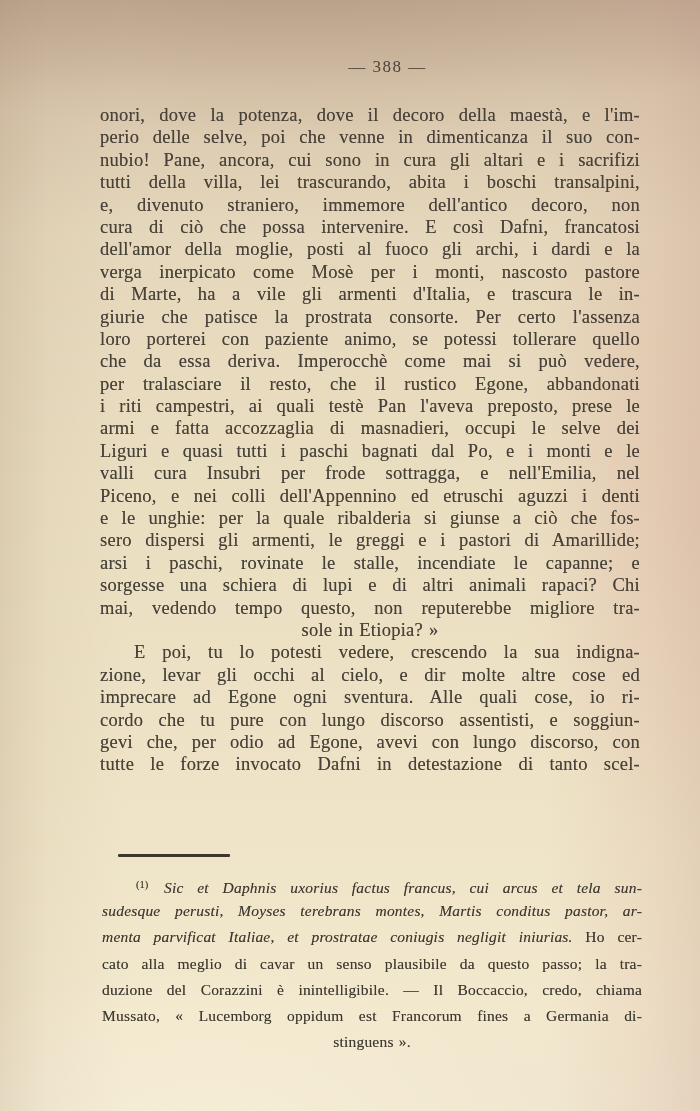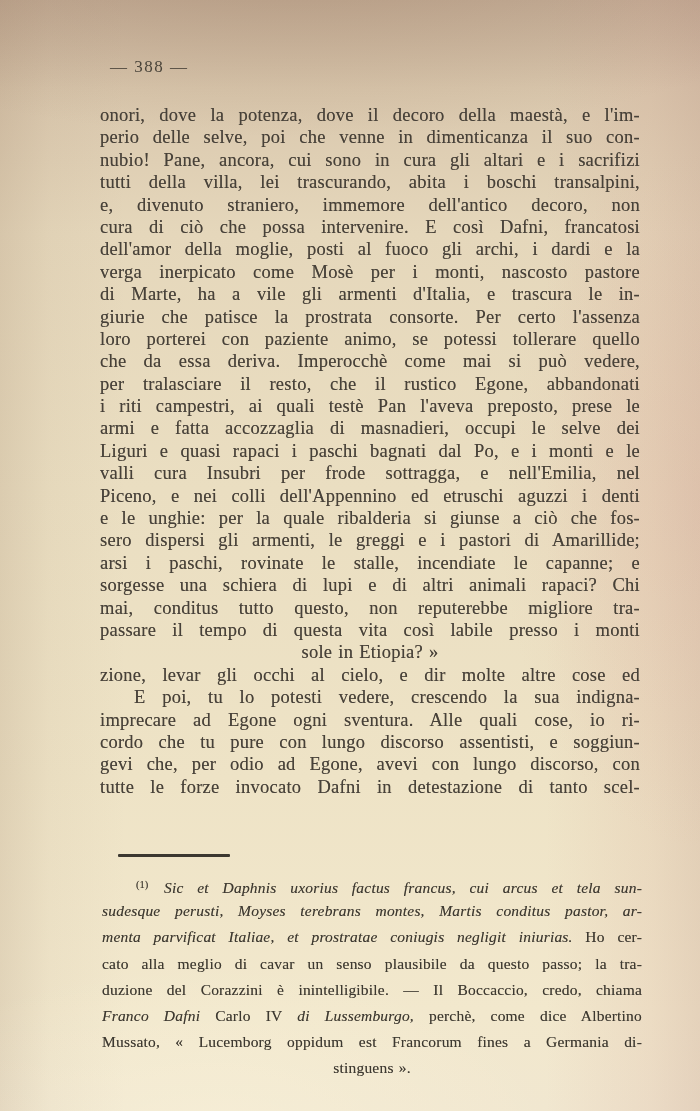--- a/index.html
+++ b/index.html
@@ -11,21 +11,21 @@
     position:relative;width:700px;height:1111px;
     background:
       radial-gradient(ellipse 950px 330px at 42% -6%, rgba(148,115,88,0.38), transparent 62%),
       radial-gradient(ellipse 300px 500px at 101% 45%, rgba(216,160,148,0.22), transparent 70%),
       radial-gradient(ellipse 500px 260px at 30% 103%, rgba(255,250,225,0.35), transparent 70%),
       linear-gradient(90deg, rgba(140,108,84,0.16) 0%, rgba(140,108,84,0.05) 7%, transparent 18%, transparent 78%, rgba(205,156,142,0.16) 93%, rgba(186,140,128,0.24) 100%),
       linear-gradient(180deg, #c7b19b 0%, #d9c7ad 8%, #e5d7bb 21%, #eadec1 44%, #eee3c6 70%, #f2e8cd 91%, #f1e7d0 100%);
   }
   .page-number{
     position:absolute;left:110px;top:57px;width:555px;
-    text-align:left;font-size:17px;letter-spacing:1.5px;
+    text-align:center;font-size:17px;letter-spacing:1.5px;
     color:#4a443a;
   }
   .main-text{
     position:absolute;left:100px;top:104px;width:540px;
     font-size:18.5px;color:#474139;
     letter-spacing:0.25px;word-spacing:1.2px;
     text-shadow:0 0 0.5px rgba(70,60,48,0.55);
   }
   .mline{height:22.4px;line-height:22.4px;text-align:justify;overflow:hidden;}
   .fline{height:26.2px;line-height:26.2px;text-align:justify;overflow:hidden;}
@@ -61,44 +61,42 @@
         <div class="mline">cura di ciò che possa intervenire. E così Dafni, francatosi</div>
         <div class="mline">dell'amor della moglie, posti al fuoco gli archi, i dardi e la</div>
         <div class="mline">verga inerpicato come Mosè per i monti, nascosto pastore</div>
         <div class="mline">di Marte, ha a vile gli armenti d'Italia, e trascura le in-</div>
         <div class="mline">giurie che patisce la prostrata consorte. Per certo l'assenza</div>
         <div class="mline">loro porterei con paziente animo, se potessi tollerare quello</div>
         <div class="mline">che da essa deriva. Imperocchè come mai si può vedere,</div>
         <div class="mline">per tralasciare il resto, che il rustico Egone, abbandonati</div>
         <div class="mline">i riti campestri, ai quali testè Pan l'aveva preposto, prese le</div>
         <div class="mline">armi e fatta accozzaglia di masnadieri, occupi le selve dei</div>
-        <div class="mline">Liguri e quasi rapaci i paschi bagnati dal Po, e i monti e le</div>
+        <div class="mline">Liguri e quasi tutti i paschi bagnati dal Po, e i monti e le</div>
         <div class="mline">valli cura Insubri per frode sottragga, e nell'Emilia, nel</div>
         <div class="mline">Piceno, e nei colli dell'Appennino ed etruschi aguzzi i denti</div>
         <div class="mline">e le unghie: per la quale ribalderia si giunse a ciò che fos-</div>
         <div class="mline">sero dispersi gli armenti, le greggi e i pastori di Amarillide;</div>
         <div class="mline">arsi i paschi, rovinate le stalle, incendiate le capanne; e</div>
         <div class="mline">sorgesse una schiera di lupi e di altri animali rapaci? Chi</div>
-        <div class="mline">mai, conditus tutto questo, non reputerebbe migliore tra-</div>
-        <div class="mline">passare il tempo di questa vita così labile presso i monti</div>
+        <div class="mline">mai, vedendo tempo questo, non reputerebbe migliore tra-</div>
         <div class="mline nojust">sole in Etiopia? »</div>
       </div>
       <div>
+        <div class="mline indent">E poi, tu lo potesti vedere, crescendo la sua indigna-</div>
         <div class="mline">zione, levar gli occhi al cielo, e dir molte altre cose ed</div>
-        <div class="mline indent">E poi, tu lo potesti vedere, crescendo la sua indigna-</div>
         <div class="mline">imprecare ad Egone ogni sventura. Alle quali cose, io ri-</div>
         <div class="mline">cordo che tu pure con lungo discorso assentisti, e soggiun-</div>
         <div class="mline">gevi che, per odio ad Egone, avevi con lungo discorso, con</div>
         <div class="mline">tutte le forze invocato Dafni in detestazione di tanto scel-</div>
       </div>
     </div>
   <div class="footnote-separator"></div>
   <div class="footnote">
       <div class="fline indent"><span class="fn-mark">(1)</span><span class="it"> Sic et Daphnis uxorius factus francus, cui arcus et tela sun-</span></div>
       <div class="fline"><span class="it">sudesque perusti, Moyses terebrans montes, Martis conditus pastor, ar-</span></div>
       <div class="fline"><span class="it">menta parvificat Italiae, et prostratae coniugis negligit iniurias.</span><span class=""> Ho cer-</span></div>
       <div class="fline"><span class="">cato alla meglio di cavar un senso plausibile da questo passo; la tra-</span></div>
       <div class="fline"><span class="">duzione del Corazzini è inintelligibile. — Il Boccaccio, credo, chiama</span></div>
-      <div class="fline"><span class="it">Franco Dafni</span><span class=""> Carlo IV </span><span class="it">di Lussemburgo,</span><span class=""> perchè, come dice Albertino</span></div>
       <div class="fline"><span class="">Mussato, « Lucemborg oppidum est Francorum fines a Germania di-</span></div>
       <div class="fline nojust"><span class="">stinguens ».</span></div>
     </div>
 </div>
 
 </body></html>

